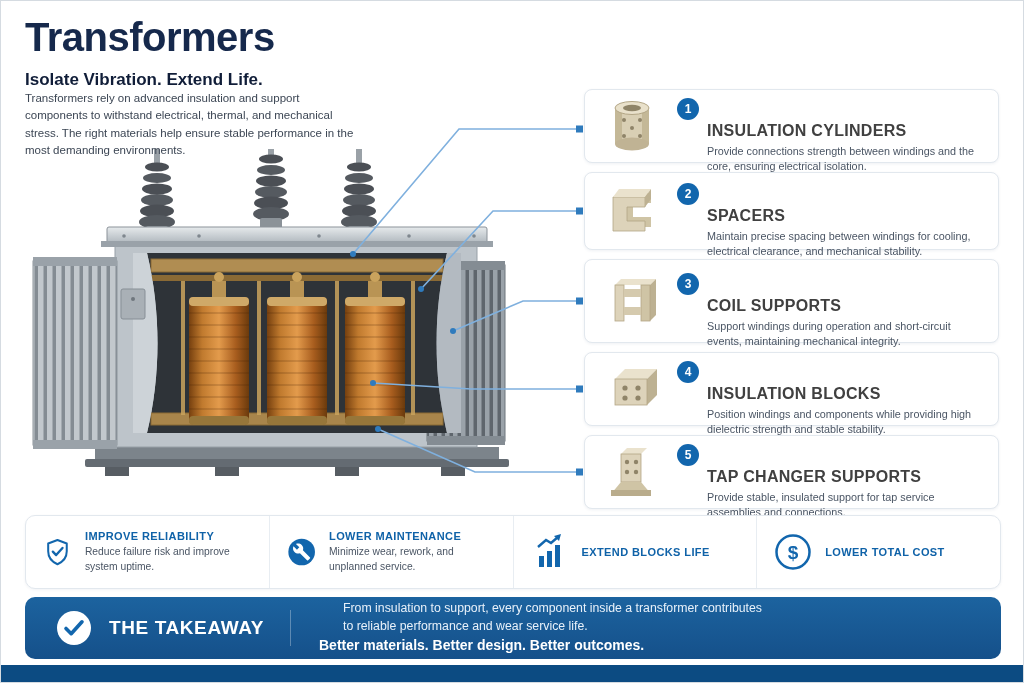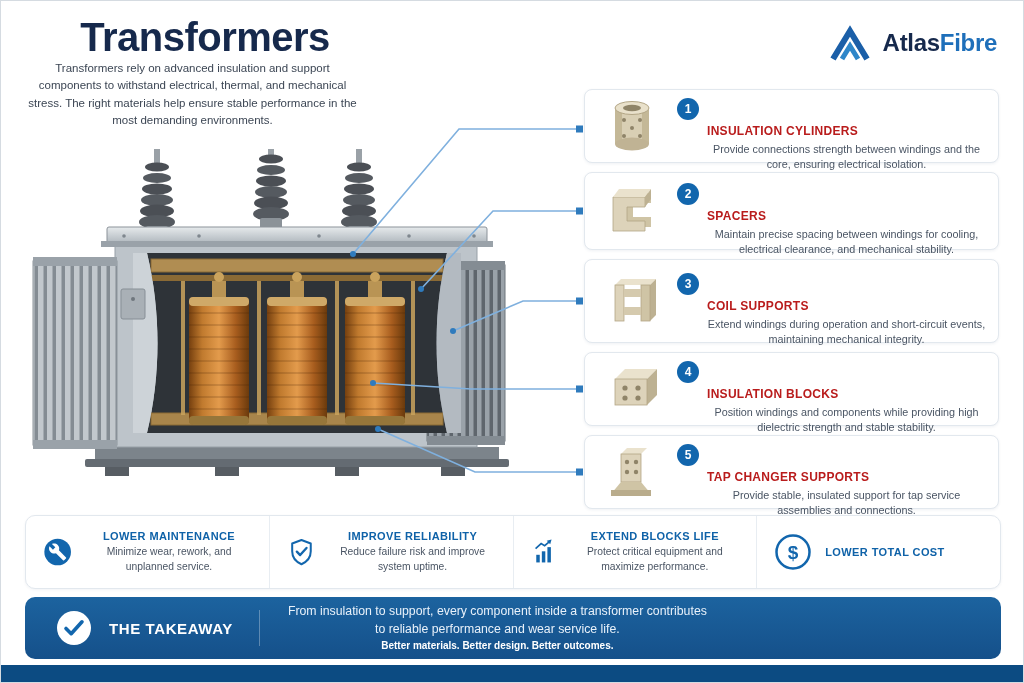--- a/index.html
+++ b/index.html
@@ -1,20 +1,20 @@
 <!DOCTYPE html>
 <html><head>
 <meta charset="utf-8">
 <style>
   * { margin:0; padding:0; box-sizing:border-box; }
   html,body { background:#e9ecef; }
   body { font-family:"Liberation Sans", sans-serif; }
   .page{
     position:relative; width:1024px; height:683px; margin:0 auto;
-    background:#ffffff; border:1px solid #d5dbe1; overflow:hidden;text-align:center;
+    background:#ffffff; border:1px solid #d5dbe1; overflow:hidden;
   }
 
   
   .header{ position:absolute; left:24px; top:14px; width:360px; z-index:3; }
   .page-title{ font-size:40px; font-weight:800; color:#16294c; letter-spacing:-0.5px; }
   .subtitle{ margin-top:10px; font-size:17px; font-weight:700; color:#101d38; }
   .intro{ font-size:11.5px; line-height:1.5; color:#3c4654; width:335px; }
 
   .logo{ position:absolute; right:26px; top:24px; display:flex; align-items:center; gap:8px; z-index:3; }
   .logo-text{ font-size:24px; font-weight:800; letter-spacing:-0.3px; }
@@ -35,67 +35,61 @@
     display:flex; align-items:center; gap:10px; padding:6px 12px; z-index:2;
   }
   .thumb{ width:70px; flex:0 0 70px; display:flex; align-items:center; justify-content:center; }
   .ctext{ flex:1; }
   .crow{ display:flex; align-items:center; gap:8px; }
   .num{
     width:22px; height:22px; flex:0 0 22px; border-radius:50%;
     background:#1266ad; color:#fff; font-size:12px; font-weight:700;
     display:flex; align-items:center; justify-content:center;
   }
-  .ctitle{ font-size:12px; font-weight:700; color:#b91c1c; letter-spacing:0.3px;margin-top:44px; }
+  .ctitle{ font-size:16px; font-weight:700; color:#404040; letter-spacing:0.3px;margin-top:44px; }
   .cdesc{ margin-top:4px; margin-left:30px; font-size:10.8px; line-height:1.4; color:#4a5564; }
 
   
   .benefits{
     position:absolute; left:24px; top:514px; width:976px; height:74px;
     background:#fff; border:1px solid #e2e8ee; border-radius:10px;
     display:flex; z-index:2; box-shadow:0 1px 3px rgba(25,55,100,0.06);
   }
   .benefit{ flex:1; display:flex; align-items:center; gap:12px; padding:0 16px; }
   .benefit + .benefit{ border-left:1px solid #e8edf2; }
   .btitle{ font-size:11px; font-weight:700; color:#0f62a8; letter-spacing:0.4px; }
   .bdesc{ margin-top:3px; font-size:10.3px; line-height:1.4; color:#4a5564; }
 
   
   .takeaway{
     position:absolute; left:24px; top:596px; width:976px; height:62px;
     border-radius:10px; background:linear-gradient(180deg,#1c639f,#15508a);
     display:flex; align-items:center; padding-left:30px; z-index:2;
   }
-  .tk-label{ margin-left:16px; font-size:15px; font-weight:800; color:#ffffff; letter-spacing:0.6px; }
+  .tk-label{ margin-left:16px; font-size:19px; font-weight:800; color:#ffffff; letter-spacing:0.6px; }
   .tk-divider{ width:1px; height:36px; background:rgba(255,255,255,0.3); margin-left:26px; }
   .tk-text{ margin-left:28px; }
-  .tk-line{ font-size:12.3px; line-height:1.45; color:#e8f1fa; }
-  .tk-line-bold{ font-size:10px; line-height:1.5; color:#ffffff; font-weight:700; }
+  .tk-line{ font-size:12.3px; line-height:1.45; color:#e8f1fa;margin-left:24px; }
+  .tk-line-bold{ font-size:14px; line-height:1.5; color:#ffffff; font-weight:700; }
 
   .footer-strip{
     position:absolute; left:0; right:0; bottom:0; height:17px; background:#0c4b82; z-index:2;
   }
 </style>
 </head>
 <body>
 
 <div class="page">
 
   <div class="header">
     <div class="page-title">Transformers</div>
+    <div class="subtitle">Isolate Vibration. Extend Life.</div>
     <div class="intro">Transformers rely on advanced insulation and support components to withstand electrical, thermal, and mechanical stress. The right materials help ensure stable performance in the most demanding environments.</div>
   </div>
 
-  <div class="logo">
-    <svg width="46" height="36" viewBox="0 0 46 36">
-      <path d="M4,34 L21,6 L38,34" fill="none" stroke="#1b5fa8" stroke-width="6"></path>
-      <path d="M13,34 L21,21 L29,34" fill="none" stroke="#2e86c9" stroke-width="5"></path>
-    </svg>
-    <span class="logo-text"><span class="logo-w1">Atlas</span><span class="logo-w2">Fibre</span></span>
-  </div>
 
   <div class="transformer-wrap">
     <svg viewBox="0 0 530 355" width="530" height="355">
       <defs>
         <linearGradient id="gSteel" x1="0" y1="0" x2="0" y2="1">
           <stop offset="0" stop-color="#e6eaec"></stop>
             <stop offset="1" stop-color="#a9b1b8"></stop>
         </linearGradient>
         <linearGradient id="gCopper" x1="0" y1="0" x2="1" y2="0">
           <stop offset="0" stop-color="#76400f"></stop>
@@ -271,21 +265,21 @@
         <rect x="42" y="12" width="9" height="36" fill="#cfc4a5" stroke="#b3a686" stroke-width="0.8"></rect>
         <rect x="25" y="16" width="17" height="8" fill="#d5caae"></rect>
         <rect x="25" y="34" width="17" height="8" fill="#d5caae"></rect>
       </svg>
     </div>
     <div class="ctext">
       <div class="crow">
         <div class="num">3</div>
         <div class="ctitle">COIL SUPPORTS</div>
       </div>
-      <div class="cdesc">Extend windings during operation and short-circuit events, maintaining mechanical integrity.</div>
+      <div class="cdesc">Support windings during operation and short-circuit events, maintaining mechanical integrity.</div>
     </div>
   </div>
 
   <div class="callout" style="top:351px;height:74px">
     <div class="thumb">
       <svg width="66" height="56" viewBox="0 0 66 56">
         <polygon points="16,18 26,8 58,8 48,18" fill="#eae2cd"></polygon>
         <polygon points="48,18 58,8 58,34 48,44" fill="#bdb192"></polygon>
         <rect x="16" y="18" width="32" height="26" fill="#ddd3ba" stroke="#b3a686" stroke-width="0.8"></rect>
         <circle cx="26" cy="27" r="2.6" fill="#8f8468"></circle>
@@ -321,49 +315,48 @@
         <div class="num">5</div>
         <div class="ctitle">TAP CHANGER SUPPORTS</div>
       </div>
       <div class="cdesc">Provide stable, insulated support for tap service assemblies and connections.</div>
     </div>
   </div>
 
   <div class="benefits">
     <div class="benefit">
       <svg width="40" height="40" viewBox="0 0 40 40">
+        <path d="M20,4.5 L32,9 V19 C32,27.5 26.8,32.8 20,35.8 C13.2,32.8 8,27.5 8,19 V9 Z" fill="none" stroke="#1266ad" stroke-width="2.6" stroke-linejoin="round"></path>
+        <path d="M14,19.5 L18.3,24 L26.5,14.8" fill="none" stroke="#1266ad" stroke-width="3" stroke-linecap="round" stroke-linejoin="round"></path>
+      </svg>
+      <div>
+        <div class="btitle">IMPROVE RELIABILITY</div>
+        <div class="bdesc">Reduce failure risk and improve system uptime.</div>
+      </div>
+    </div>
+    <div class="benefit">
+      <svg width="40" height="40" viewBox="0 0 40 40">
         <circle cx="20" cy="20" r="17" fill="#1266ad"></circle>
         <path transform="translate(8,8)" fill="#ffffff" d="M22.7,19l-9.1-9.1c0.9-2.3,0.4-5-1.5-6.9c-2-2-5-2.4-7.4-1.3L9,6 6,9 1.6,4.7C0.4,7.1,0.9,10.1,2.9,12.1c1.9,1.9,4.6,2.4,6.9,1.5l9.1,9.1c0.4,0.4,1,0.4,1.4,0l2.3-2.3C23.1,20,23.1,19.4,22.7,19z"></path>
       </svg>
       <div>
         <div class="btitle">LOWER MAINTENANCE</div>
         <div class="bdesc">Minimize wear, rework, and unplanned service.</div>
-      </div>
-    </div>
-    <div class="benefit">
-      <svg width="40" height="40" viewBox="0 0 40 40">
-        <path d="M20,4.5 L32,9 V19 C32,27.5 26.8,32.8 20,35.8 C13.2,32.8 8,27.5 8,19 V9 Z" fill="none" stroke="#1266ad" stroke-width="2.6" stroke-linejoin="round"></path>
-        <path d="M14,19.5 L18.3,24 L26.5,14.8" fill="none" stroke="#1266ad" stroke-width="3" stroke-linecap="round" stroke-linejoin="round"></path>
-      </svg>
-      <div>
-        <div class="btitle">IMPROVE RELIABILITY</div>
-        <div class="bdesc">Reduce failure risk and improve system uptime.</div>
       </div>
     </div>
     <div class="benefit">
       <svg width="40" height="40" viewBox="0 0 40 40">
         <rect x="9" y="24" width="5" height="11" fill="#1266ad"></rect>
         <rect x="17" y="19" width="5" height="16" fill="#1266ad"></rect>
         <rect x="25" y="13" width="5" height="22" fill="#1266ad"></rect>
         <polyline points="8,15 16,8 21,11 28,5" fill="none" stroke="#1266ad" stroke-width="2.4"></polyline>
         <polygon points="31,2 24,4 29,9" fill="#1266ad"></polygon>
       </svg>
       <div>
         <div class="btitle">EXTEND BLOCKS LIFE</div>
-        <div class="bdesc">Protect critical equipment and maximize performance.</div>
       </div>
     </div>
     <div class="benefit">
       <svg width="40" height="40" viewBox="0 0 40 40">
         <circle cx="20" cy="20" r="16.5" fill="none" stroke="#1266ad" stroke-width="2.5"></circle>
         <text x="20" y="27" text-anchor="middle" font-size="19" font-weight="bold" fill="#1266ad">$</text>
       </svg>
       <div>
         <div class="btitle">LOWER TOTAL COST</div>
       </div>

